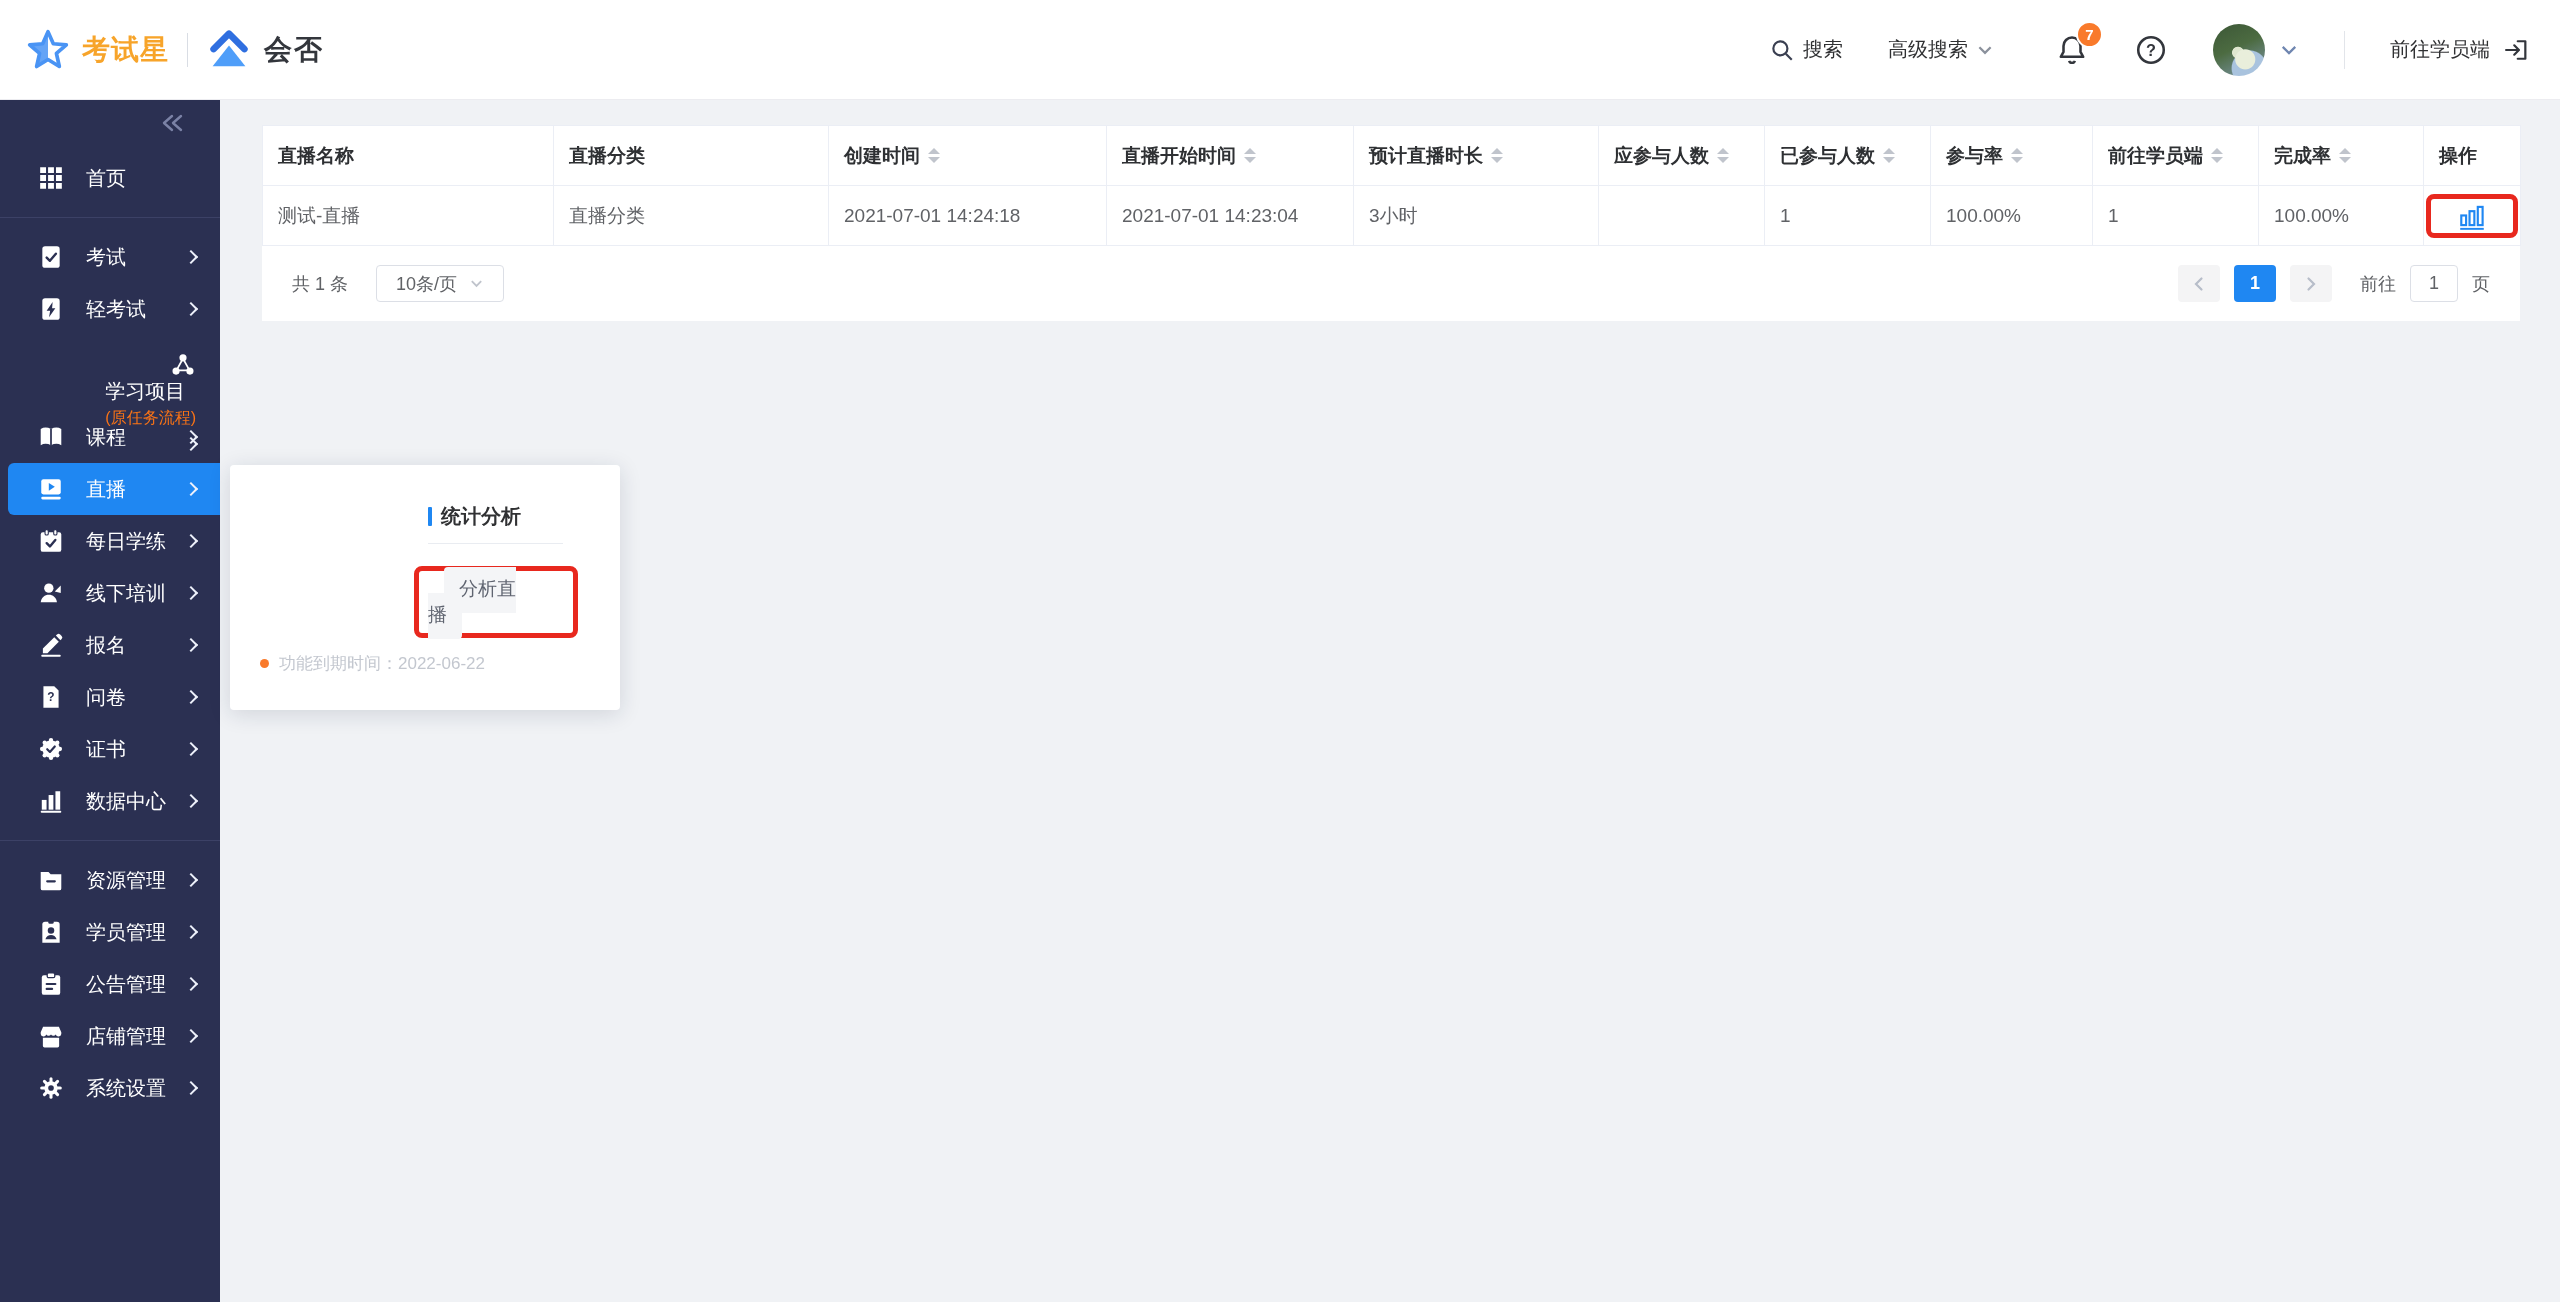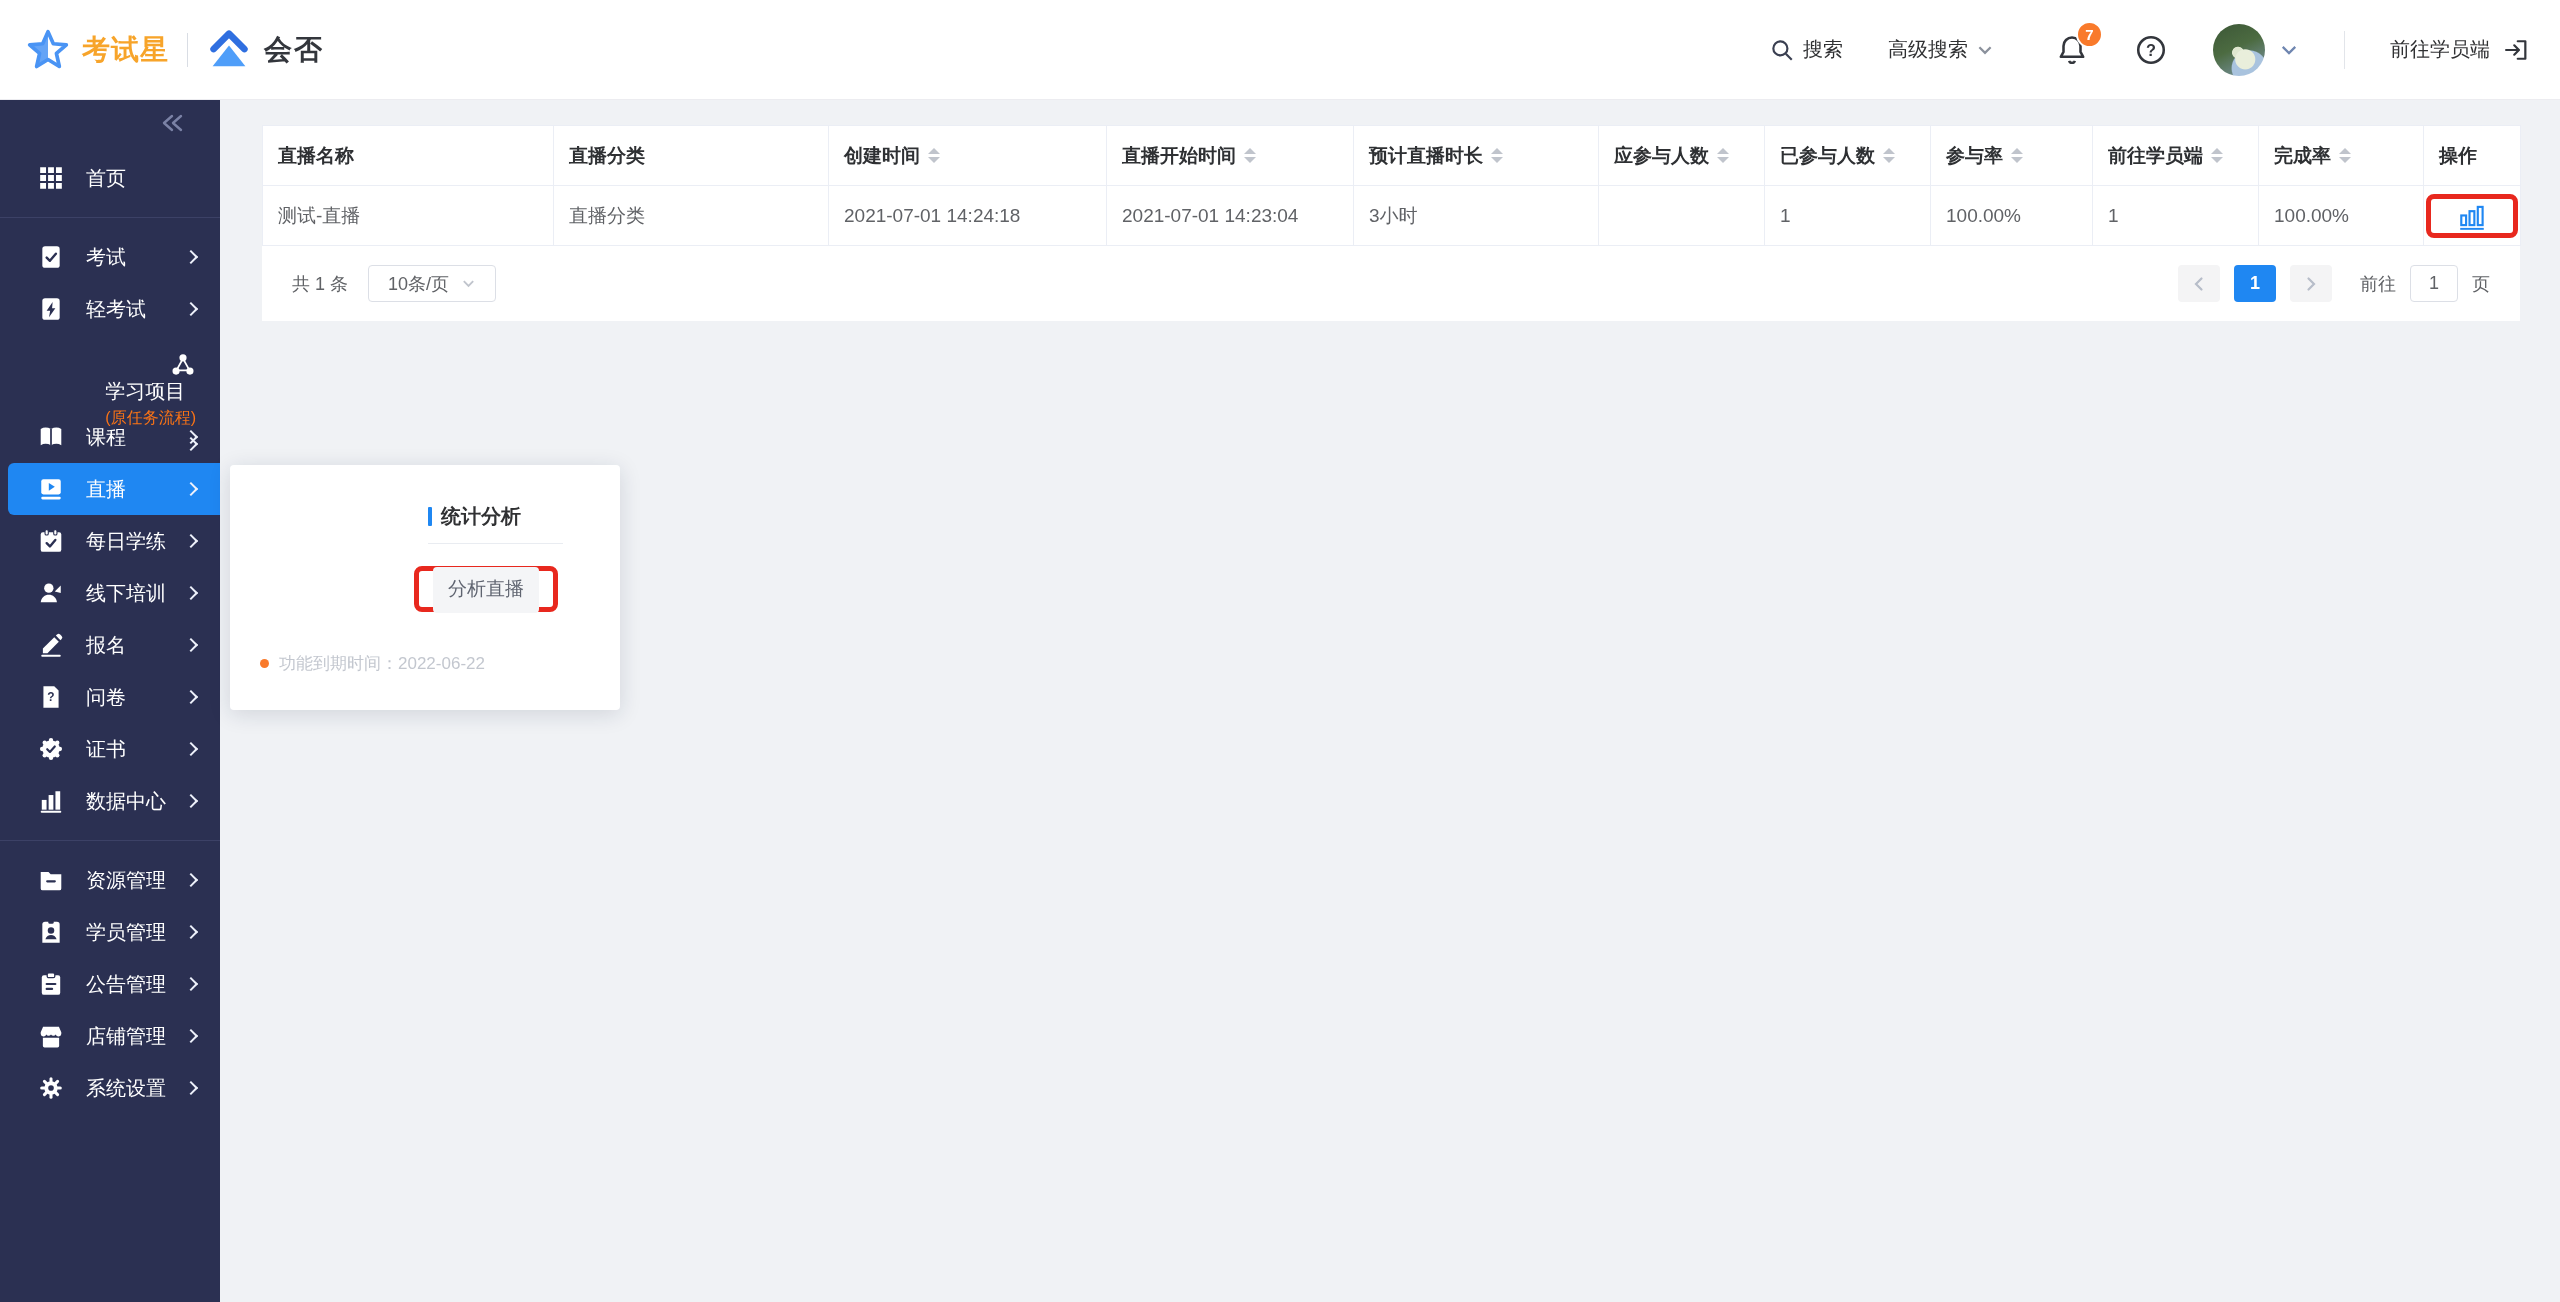--- a/index.html
+++ b/index.html
@@ -47,21 +47,21 @@
 
   
   .flyout { position:absolute; left:230px; top:465px; width:390px; height:245px;
     background:#fff; border-radius:4px; box-shadow:0 4px 22px rgba(23,35,61,.14); z-index:50; }
   .fly-col { position:absolute; top:38px; width:150px; }
   .fly-col.c1 { left:33px; } .fly-col.c2 { left:198px;font-family:Liberation Mono, monospace; }
   .fly-title { display:flex; align-items:center; gap:9px; font-size:20px; font-weight:700; color:#303133; }
   .fly-bar { width:4px; height:19px; background:#1f87f2; border-radius:1px; }
   .fly-rule { height:1px; background:#e9ecf1; margin:13px 0 0 0; width:135px; }
   .fly-item { font-size:19px; color:#5f6470; margin-top:29px; cursor:pointer; width:max-content; }
-  .fly-highlight { background:#f4f5f7; padding:12px 15px; border-radius:4px; margin:5px; }
+  .fly-highlight { background:#f4f5f7; padding:12px 15px; border-radius:4px; margin:16px; }
   .fly-note { position:absolute; left:30px; top:187px; display:flex; align-items:center; gap:10px;
     font-size:17px; color:#c3c7cf; }
   .dot { width:9px; height:9px; border-radius:50%; background:#f97a2b; flex:0 0 9px; }
   .ann-box { border:5px solid #e8281e; border-radius:8px; }
   .ann-menu { position:relative; display:inline-block; padding:5px 9px; margin:22px 0 0 -14px; }
   .ann-menu .fly-item { margin-top:0; }
 
   
   .main { position:absolute; left:220px; top:100px; width:2340px; height:1202px; background:#f0f2f5; }
   .card { margin:25px 40px 0 42px; background:#fff; }
@@ -75,21 +75,21 @@
   .carets { display:inline-flex; flex-direction:column; margin-left:8px; }
   .carets i { display:block; width:0; height:0; border:6px solid transparent; }
   .carets .up { border-bottom-color:#c0c4cc; border-top-width:0; margin-bottom:3px; }
   .carets .down { border-top-color:#c0c4cc; border-bottom-width:0; }
   .op-cell { text-align:center !important; padding:0 !important; }
   .op-ann { display:inline-flex; align-items:center; justify-content:center;
     width:92px; height:44px; vertical-align:middle; }
 
   
   .pagination { height:75px; display:flex; align-items:center; padding:0 30px; gap:14px; font-size:18px; color:#606266; }
-  .pg-total { margin-right:6px; }
+  .pg-total { margin-right:14px; }
   .pg-size { width:128px; height:37px; border:1px solid #dcdfe6; border-radius:4px;
     display:flex; align-items:center; justify-content:center; gap:12px; color:#606266; cursor:pointer; background:#fff; }
   .pg-spacer { flex:1; }
   .pg-btn { width:42px; height:37px; background:#f4f4f5; border-radius:4px;
     display:flex; align-items:center; justify-content:center; cursor:pointer; }
   .pg-page { width:42px; height:37px; background:#1f87f2; color:#fff; border-radius:4px;
     display:flex; align-items:center; justify-content:center; font-weight:700; cursor:pointer; }
   .pg-goto-input { width:48px; height:37px; border:1px solid #dcdfe6; border-radius:4px;
     text-align:center; font-size:18px; color:#606266; outline:none;
     font-family:"Liberation Sans","DejaVu Sans",sans-serif; }

